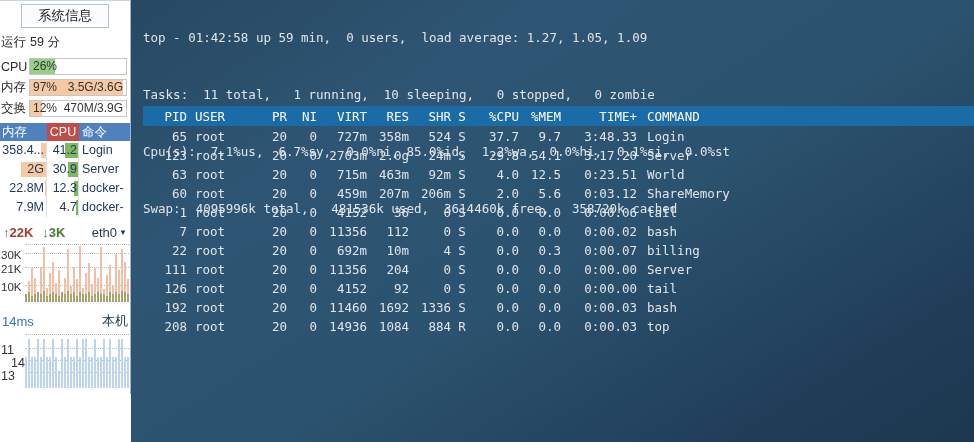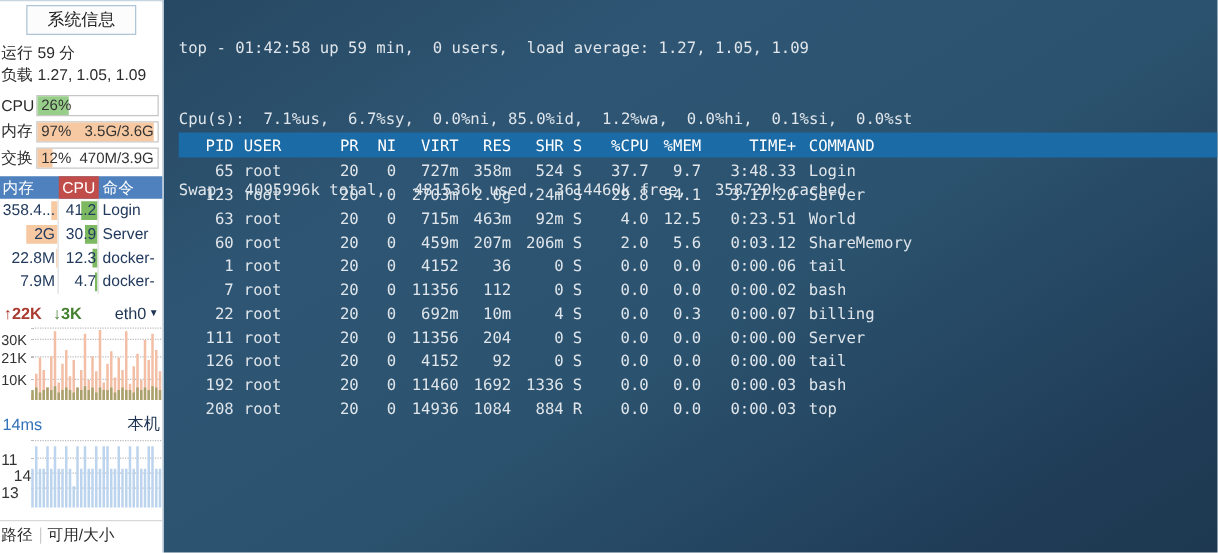--- a/index.html
+++ b/index.html
@@ -11,21 +11,21 @@
     background:linear-gradient(148deg,#274862 0%,#2e5674 28%,#2b526e 55%,#203d58 85%,#1d3850 100%);
     font-family:"DejaVu Sans Mono","Liberation Mono",monospace;font-size:12.5px;line-height:19px;color:#dfe5ea;}
   .top-block{position:absolute;top:-10px;left:12px;white-space:pre;}
   .tline{height:19px;white-space:pre;}
   .proc-table{position:absolute;top:106px;left:12px;right:0;}
   .prow,.phead{display:flex;height:19px;align-items:center;white-space:pre;}
   .phead{height:20px;color:#fff;margin-bottom:1px;}
   .pc{display:inline-block;box-sizing:border-box;overflow:hidden;}
 
   
-  .panel{position:absolute;left:0;top:0;width:131px;height:442px;background:#fff;box-sizing:border-box;
+  .panel{position:absolute;left:0;top:0;width:131px;height:394px;background:#fff;box-sizing:border-box;
     border-right:1px solid #9fb6c8;border-top:1px solid #c8d6e2;overflow:hidden;color:#2b2b2b;font-size:13px;}
   .sysinfo-btn{display:block;margin:3px auto 5px auto;width:88px;height:24px;line-height:22px;text-align:center;
     background:#fcfcfc;border:1px solid #b0c4d8;font-size:13.5px;color:#222;box-sizing:border-box;cursor:pointer;}
   .info-row{display:flex;align-items:center;height:18px;padding:0 1px;font-size:12.5px;white-space:nowrap;}
   .info-row .lbl{margin-right:4px;}
   .gauge-row{display:flex;align-items:center;margin:4px 0;padding-left:1px;}
   .gauge-label{width:28px;font-size:12.5px;flex:none;}
   .gauge{flex:1;height:17px;border:1px solid #c6c6c6;background:#fff;position:relative;margin-right:3px;box-sizing:border-box;}
   .gauge-fill{position:absolute;left:0;top:0;bottom:0;}
   .gauge-text{position:relative;display:flex;justify-content:space-between;padding:0 3px;font-size:12px;line-height:15px;color:#333;}
@@ -68,20 +68,21 @@
   .disk-sep{border-left:1px solid #ccc;height:13px;margin:0 5px 0 6px;}
   .disk-row{display:flex;align-items:center;height:19px;font-size:12.5px;padding:0 1px;color:#2b2b2b;}
   .disk-size{margin-left:auto;padding-right:5px;}
 </style>
 </head>
 <body>
 
 <div class="terminal">
   <div class="top-block">
     <div class="tline">top - 01:42:58 up 59 min,  0 users,  load average: 1.27, 1.05, 1.09</div>
+    <div class="tline">Tasks:  11 total,   1 running,  10 sleeping,   0 stopped,   0 zombie</div>
     <div class="tline">Cpu(s):  7.1%us,  6.7%sy,  0.0%ni, 85.0%id,  1.2%wa,  0.0%hi,  0.1%si,  0.0%st</div>
     <div class="tline">Swap:  4095996k total,   481536k used,  3614460k free,   358720k cached</div>
   </div>
   <div class="proc-table">
     <div class="phead" id="proc-header" style="background: rgb(26, 107, 166);"><span class="pc" style="width: 44px; text-align: right;">PID</span><span class="pc" style="width: 66px; padding-left: 8px; text-align: left;">USER</span><span class="pc" style="width: 34px; text-align: right;">PR</span><span class="pc" style="width: 30px; text-align: right;">NI</span><span class="pc" style="width: 50px; text-align: right;">VIRT</span><span class="pc" style="width: 42px; text-align: right;">RES</span><span class="pc" style="width: 42px; text-align: right;">SHR</span><span class="pc" style="width: 22px; text-align: center;">S</span><span class="pc" style="width: 46px; text-align: right;">%CPU</span><span class="pc" style="width: 42px; text-align: right;">%MEM</span><span class="pc" style="width: 76px; text-align: right;">TIME+</span><span class="pc" style="flex: 1 1 0%; padding-left: 10px; text-align: left;">COMMAND</span></div>
     <div id="proc-rows">
         <div class="prow"><span class="pc" style="width: 44px; text-align: right;">65</span><span class="pc" style="width: 66px; padding-left: 8px; text-align: left;">root</span><span class="pc" style="width: 34px; text-align: right;">20</span><span class="pc" style="width: 30px; text-align: right;">0</span><span class="pc" style="width: 50px; text-align: right;">727m</span><span class="pc" style="width: 42px; text-align: right;">358m</span><span class="pc" style="width: 42px; text-align: right;">524</span><span class="pc" style="width: 22px; text-align: center;">S</span><span class="pc" style="width: 46px; text-align: right;">37.7</span><span class="pc" style="width: 42px; text-align: right;">9.7</span><span class="pc" style="width: 76px; text-align: right;">3:48.33</span><span class="pc" style="flex: 1 1 0%; padding-left: 10px; text-align: left;">Login</span></div>
         <div class="prow"><span class="pc" style="width: 44px; text-align: right;">123</span><span class="pc" style="width: 66px; padding-left: 8px; text-align: left;">root</span><span class="pc" style="width: 34px; text-align: right;">20</span><span class="pc" style="width: 30px; text-align: right;">0</span><span class="pc" style="width: 50px; text-align: right;">2703m</span><span class="pc" style="width: 42px; text-align: right;">2.0g</span><span class="pc" style="width: 42px; text-align: right;">24m</span><span class="pc" style="width: 22px; text-align: center;">S</span><span class="pc" style="width: 46px; text-align: right;">29.8</span><span class="pc" style="width: 42px; text-align: right;">54.1</span><span class="pc" style="width: 76px; text-align: right;">3:17.20</span><span class="pc" style="flex: 1 1 0%; padding-left: 10px; text-align: left;">Server</span></div>
         <div class="prow"><span class="pc" style="width: 44px; text-align: right;">63</span><span class="pc" style="width: 66px; padding-left: 8px; text-align: left;">root</span><span class="pc" style="width: 34px; text-align: right;">20</span><span class="pc" style="width: 30px; text-align: right;">0</span><span class="pc" style="width: 50px; text-align: right;">715m</span><span class="pc" style="width: 42px; text-align: right;">463m</span><span class="pc" style="width: 42px; text-align: right;">92m</span><span class="pc" style="width: 22px; text-align: center;">S</span><span class="pc" style="width: 46px; text-align: right;">4.0</span><span class="pc" style="width: 42px; text-align: right;">12.5</span><span class="pc" style="width: 76px; text-align: right;">0:23.51</span><span class="pc" style="flex: 1 1 0%; padding-left: 10px; text-align: left;">World</span></div>
         <div class="prow"><span class="pc" style="width: 44px; text-align: right;">60</span><span class="pc" style="width: 66px; padding-left: 8px; text-align: left;">root</span><span class="pc" style="width: 34px; text-align: right;">20</span><span class="pc" style="width: 30px; text-align: right;">0</span><span class="pc" style="width: 50px; text-align: right;">459m</span><span class="pc" style="width: 42px; text-align: right;">207m</span><span class="pc" style="width: 42px; text-align: right;">206m</span><span class="pc" style="width: 22px; text-align: center;">S</span><span class="pc" style="width: 46px; text-align: right;">2.0</span><span class="pc" style="width: 42px; text-align: right;">5.6</span><span class="pc" style="width: 76px; text-align: right;">0:03.12</span><span class="pc" style="flex: 1 1 0%; padding-left: 10px; text-align: left;">ShareMemory</span></div>
@@ -96,24 +97,20 @@
   </div>
 </div>
 
 <div class="panel">
 
   <div class="sysinfo-btn">系统信息</div>
 
   <div class="info-row">
     <span class="lbl">运行</span>
     <span>59 分</span>
-  </div>
-  <div class="info-row">
-    <span class="lbl">负载</span>
-    <span>1.27, 1.05, 1.09</span>
   </div>
 
   <div class="gauge-row" style="margin-top:7px;">
     <span class="gauge-label">CPU</span>
     <div class="gauge">
       <div class="gauge-fill" style="width: 26%; background: rgb(151, 207, 138);"></div>
       <div class="gauge-text">
         <span>26%</span>
         <span></span>
       </div>

